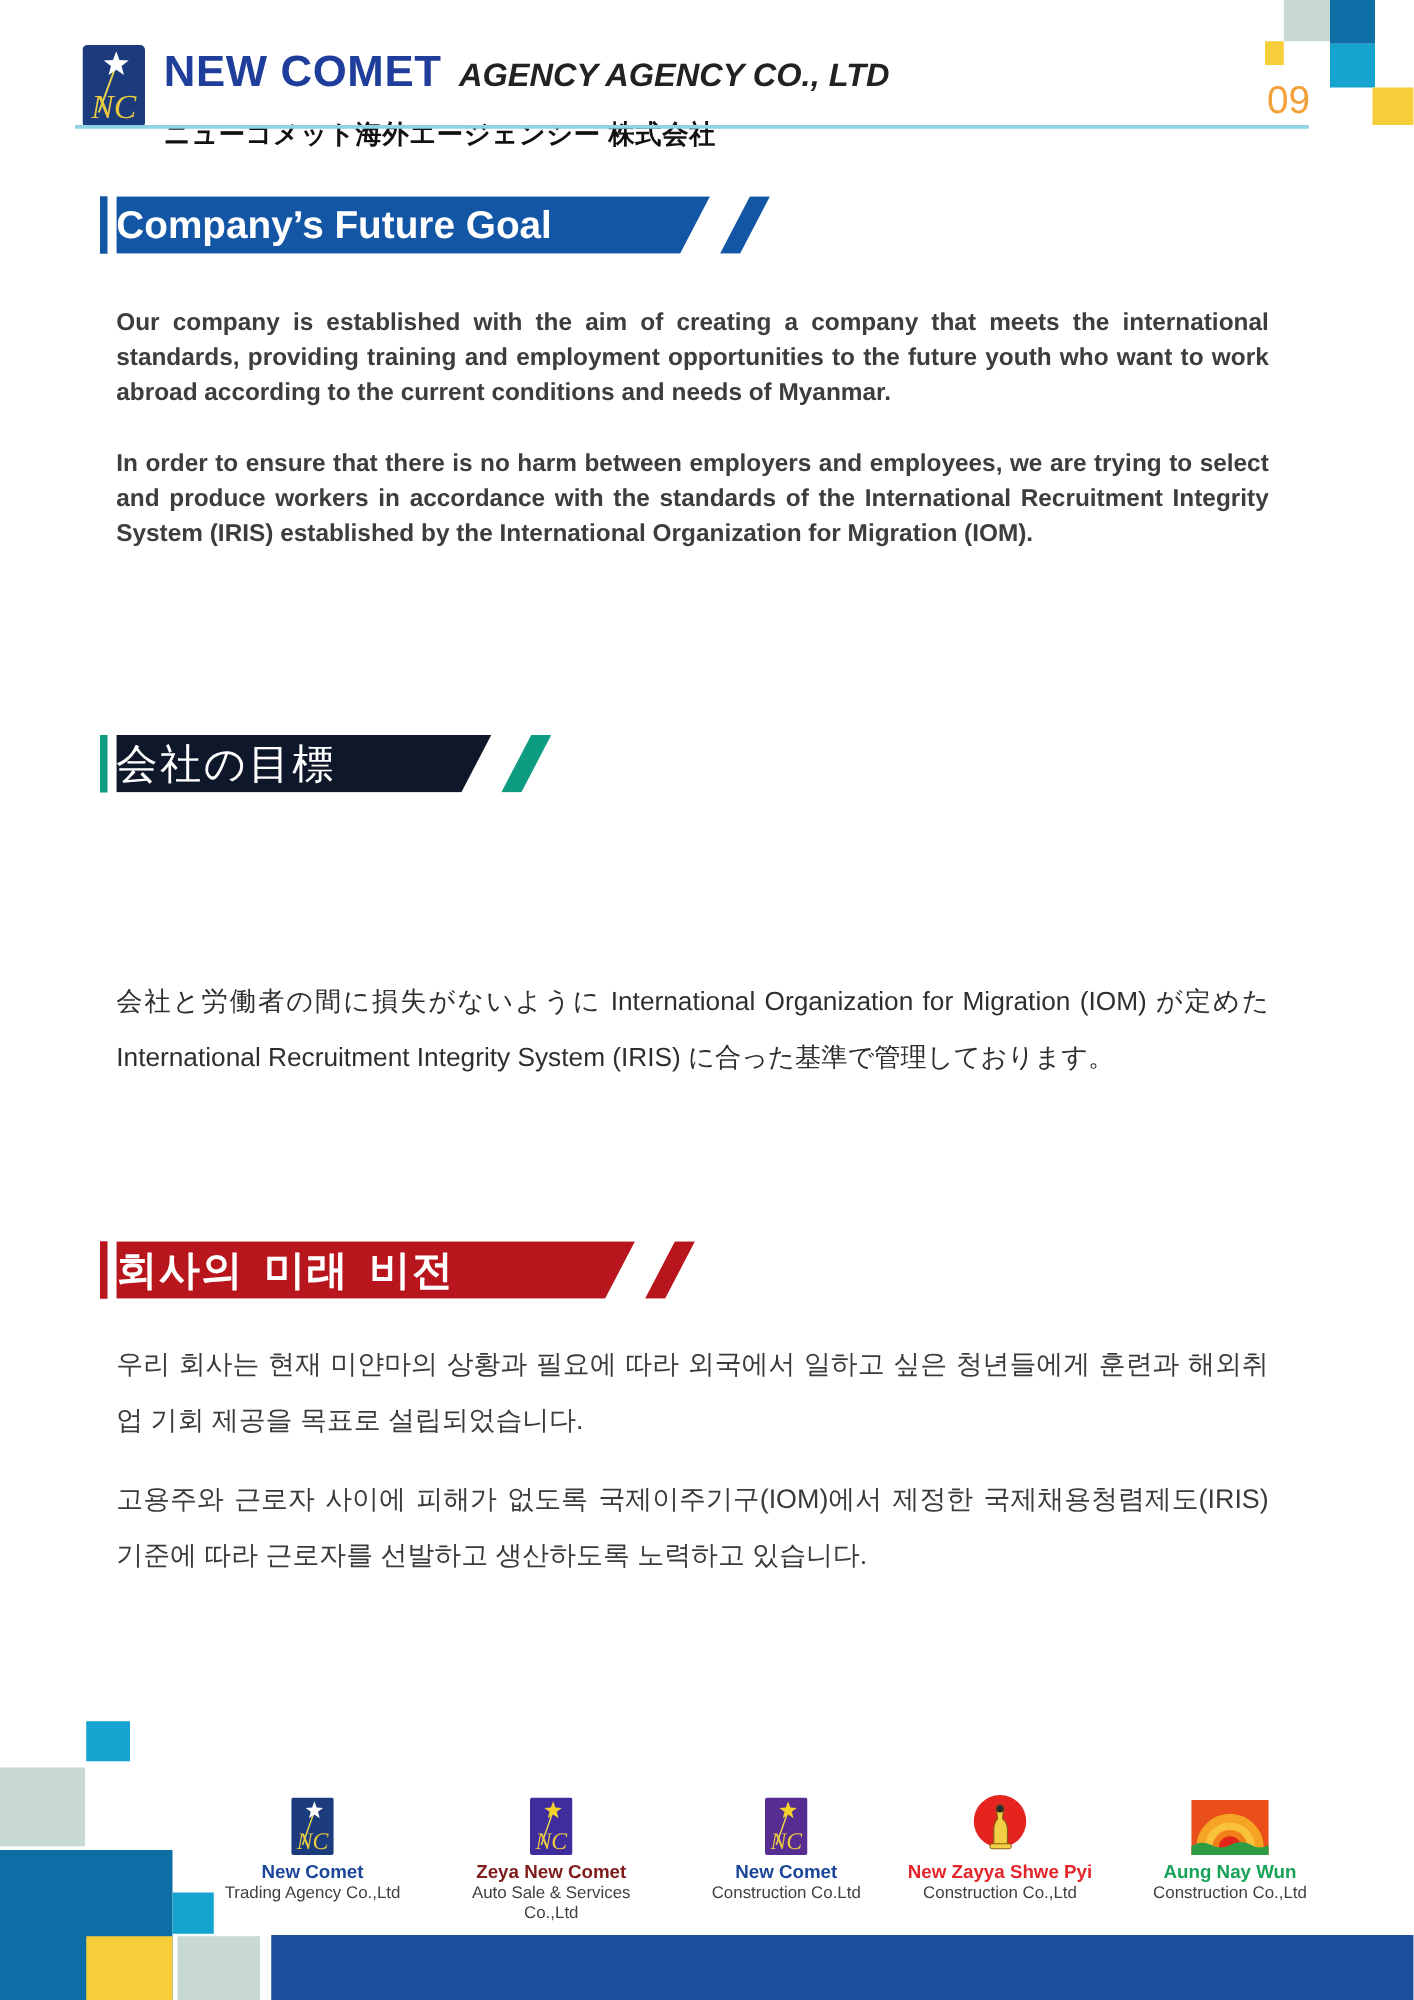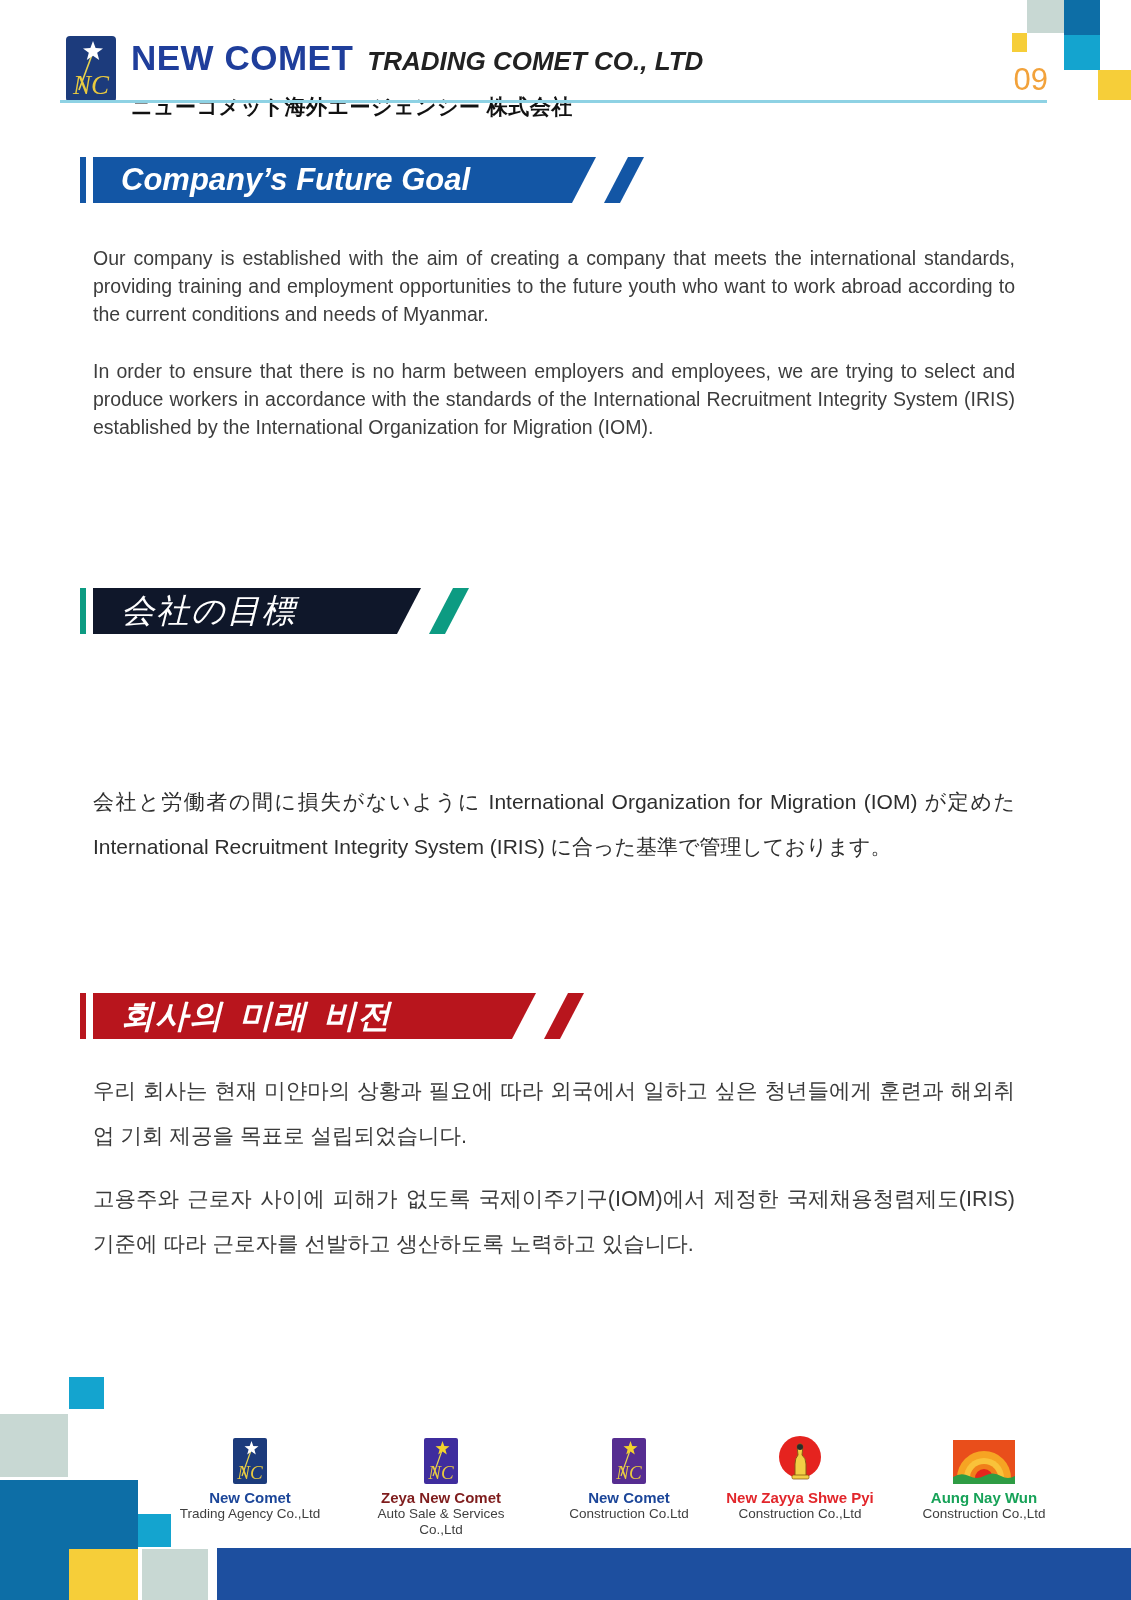--- a/index.html
+++ b/index.html
@@ -30,35 +30,35 @@
   .bl2{left:0;top:1414px;width:68px;height:63px;}
   .bl3{left:0;top:1480px;width:138px;height:120px;}
   .bl4{left:138px;top:1514px;width:33px;height:33px;}
   .bl5{left:69px;top:1549px;width:69px;height:51px;}
   .bl6{left:142px;top:1549px;width:66px;height:51px;}
   .bottom-bar{position:absolute;left:217px;top:1548px;width:914px;height:52px;background:#1d4f9f;}
 
   
   .banner{position:absolute;left:80px;height:46px;display:flex;align-items:stretch;}
   .banner .sliver{width:6px;margin-right:7px;}
-  .banner .main{display:flex;align-items:center;padding-left:28px;
-                clip-path:polygon(0 0,100% 0,calc(100% - 24px) 100%,0 100%);font-style:italic;}
+  .banner .main{display:flex;align-items:center;
+                clip-path:polygon(0 0,100% 0,calc(100% - 24px) 100%,0 100%);}
   .banner .tail{width:40px;margin-left:8px;
                 clip-path:polygon(60% 0,100% 0,40% 100%,0 100%);}
   .banner .title{color:#fff;white-space:nowrap;}
   .banner-en{top:157px;} .banner-en .main{width:475px;}
   .banner-en .title{font-size:31px;font-weight:bold;}
   .banner-jp{top:588px;} .banner-jp .main{width:300px;}
   .banner-jp .title{font-size:33px;font-weight:400;letter-spacing:2px;}
   .banner-kr{top:993px;} .banner-kr .main{width:415px;}
   .banner-kr .title{font-size:33px;font-weight:bold;letter-spacing:1px;word-spacing:6px;}
 
   
   .para{position:absolute;left:93px;width:922px;text-align:justify;}
-  .para.en{font-size:19.5px;line-height:28px;color:#3d3d3d;}
+  .para.en{font-size:19.5px;line-height:28px;color:#3d3d3d;font-weight:bold;}
   .para.jp{font-size:21px;line-height:45px;color:#2e2e2e;}
   .para.kr{font-size:21.5px;line-height:45px;color:#3a3a3a;}
   .p-en-1{top:224px;} .p-en-2{top:337px;}
   .p-jp-1{top:643px;} .p-jp-2{top:758px;}
   .p-kr-1{top:1047px;} .p-kr-2{top:1155px;}
 
   
   .f-col{position:absolute;top:1432px;width:174px;text-align:center;}
   .f1{left:163px;} .f2{left:354px;} .f3{left:542px;} .f4{left:713px;} .f5{left:897px;}
   .logo-box{height:52px;display:flex;align-items:flex-end;justify-content:center;margin-bottom:5px;}
@@ -75,21 +75,21 @@
       <rect x="0" y="0" width="50" height="66" rx="4" fill="#1c3b7c"></rect>
       <line x1="27" y1="16" x2="13" y2="54" stroke="#e8d44f" stroke-width="1.6"></line>
       <polygon points="27,5 29.6,12 37,12.4 31.2,16.8 33.2,24 27,19.8 20.8,24 22.8,16.8 17,12.4 24.4,12" fill="#ffffff"></polygon>
       <text x="25" y="58" text-anchor="middle" font-family="Liberation Serif, serif" font-style="italic" font-size="27" fill="#e8c93f">NC</text>
     </svg>
   </div>
 
   <div class="header-text">
     <div class="brand-line">
       <span class="brand" style="color: rgb(31, 62, 155);">NEW COMET</span>
-      <span class="brand-suffix">TRADING COMET CO., LTD</span>
+      <span class="brand-suffix">AGENCY AGENCY CO., LTD</span>
     </div>
     <div class="brand-jp">ニューコメット海外エージェンシー 株式会社</div>
   </div>
   <div class="header-rule"></div>
 
   <div class="sq c-celadon tr1"></div>
   <div class="sq c-steel tr2"></div>
   <div class="sq c-yellow tr3"></div>
   <div class="sq c-cyan tr4"></div>
   <div class="sq c-yellow tr5"></div>

